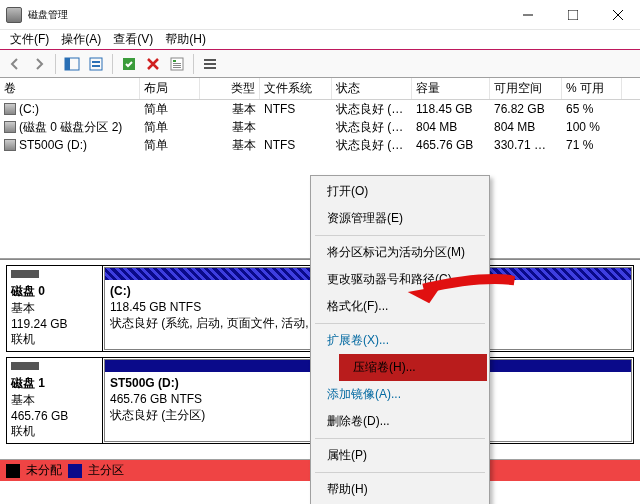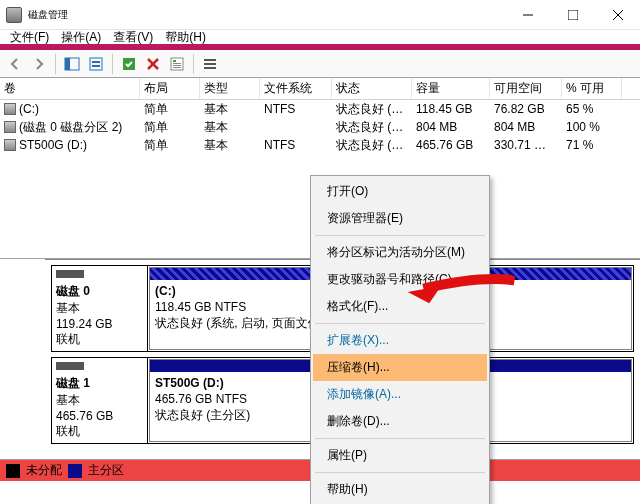--- a/index.html
+++ b/index.html
@@ -6,63 +6,63 @@
 body { width: 640px; height: 504px; background: #fff; overflow: hidden; position: relative; }
 
 
 .titlebar { height: 30px; background: #fff; display: flex; align-items: center; border-bottom: 1px solid #e5e5e5; }
 .titlebar .title { flex: 1; font-size: 10px; }
 .winbtns { display: flex; }
 .winbtn { width: 45px; height: 30px; display: flex; align-items: center; justify-content: center; }
 .winbtn svg { width: 10px; height: 10px; }
 
 
-.menubar { height: 20px; display: flex; align-items: center; padding: 0 4px; border-bottom: 6px solid #be185d; }
+.menubar { height: 20px; display: flex; align-items: center; padding: 0 4px; border-bottom: 1px solid #be185d; }
 .menubar div { padding: 2px 6px; }
 
 
 .toolbar { height: 28px; display: flex; align-items: center; padding: 2px 4px; border-bottom: 1px solid #a0a0a0; gap: 2px; background: #f9f9f9; }
 .toolbar .sep { width: 1px; height: 20px; background: #ccc; margin: 0 3px; }
 .tbtn { width: 22px; height: 22px; display: flex; align-items: center; justify-content: center; border: 1px solid transparent; }
 .tbtn svg, .tbtn .ico { width: 16px; height: 16px; }
 
 
 .voltable { border-bottom: 1px solid #a0a0a0; }
 .vhead { display: flex; background: #fff; border-bottom: 1px solid #d0d0d0; height: 22px; align-items: center; }
 .vhead div, .vrow div { padding: 2px 4px; white-space: nowrap; overflow: hidden; }
-.c0 { width: 140px; } .c1 { width: 60px; } .c2 { width: 60px; } .c3 { width: 72px; }
+.c0 { width: 140px; } .c1 { width: 60px; } .c2 { width: 60px; text-align: right; } .c3 { width: 72px; }
 .c4 { width: 80px; } .c5 { width: 78px; } .c6 { width: 72px; } .c7 { width: 60px; }
 .vhead div { border-right: 1px solid #e5e5e5; }
 .vrow { display: flex; height: 18px; align-items: center; }
 .vrow .c0 { display: flex; align-items: center; gap: 3px; }
 .vbody { height: 158px; background: #fff; overflow: hidden; }
 
 
-.diskpane { border-top: 1px solid #888; background: #fff; height: 200px; overflow-y: scroll; margin-left: 45px; }
+.diskpane { border-top: 1px solid #888; background: #fff; height: 200px; overflow-y: scroll; }
 .diskrow { display: flex; border: 1px solid #000; margin: 5px 6px; }
 .diskinfo { width: 96px; padding: 3px 4px; border-right: 1px solid #000; }
 .diskinfo .bar { width: 28px; height: 8px; background: #555; margin-bottom: 2px; display: inline-block; }
 .diskinfo .name { font-weight: bold; }
 .diskvols { flex: 1; display: flex; }
 .diskvol { flex: 1; border: 1px solid #808080; margin: 1px; display: flex; flex-direction: column; }
 .diskvol .stripe { height: 12px; background: #0a0a8a; }
 .diskvol.sel .stripe { background: repeating-linear-gradient(45deg,#0a0a8a,#0a0a8a 3px,#3e3ee0 3px,#3e3ee0 6px); }
 .diskvol .vbody2 { padding: 3px 5px; font-size: 11px; line-height: 1.35; }
 .diskvol .vname { font-weight: bold; }
 
 
 .legend { height: 22px; border-top: 1px solid #a0a0a0; display: flex; align-items: center; padding: 0 6px; gap: 6px; background: #ef4444; }
 .legend .sw { width: 14px; height: 14px; display: inline-block; }
 .sw.black { background: #000; } .sw.blue { background: #0a0a8a; }
 
 
 .ctxmenu { position: absolute; left: 310px; top: 175px; width: 180px; background: #f2f2f2; border: 1px solid #a0a0a0; box-shadow: 3px 3px 4px rgba(0,0,0,.25); padding: 2px; }
 .ctxmenu .mi { padding: 5px 14px; font-size: 12px; }
 .ctxmenu .mi.dis { color: #0369a1; }
-.ctxmenu .mi.hl { background: #fdba74; }
+.ctxmenu .mi.hl { background: #b91c1c; margin-left: 26px; }
 .ctxmenu .msep { height: 1px; background: #d0d0d0; margin: 3px 2px; }
 
 
 .arrow { position: absolute; left: 405px; top: 260px; transform: rotate(18deg); pointer-events: none; }
 .arrow svg { width: 110px; height: 56px; }
 
 
 .vico { width: 12px; height: 12px; background: linear-gradient(#ccc,#888); border: 1px solid #666; display: inline-block; }
 .appico { width:16px; height:16px; background: linear-gradient(#bbb,#777); border:1px solid #555; border-radius:2px;}
 </style>

